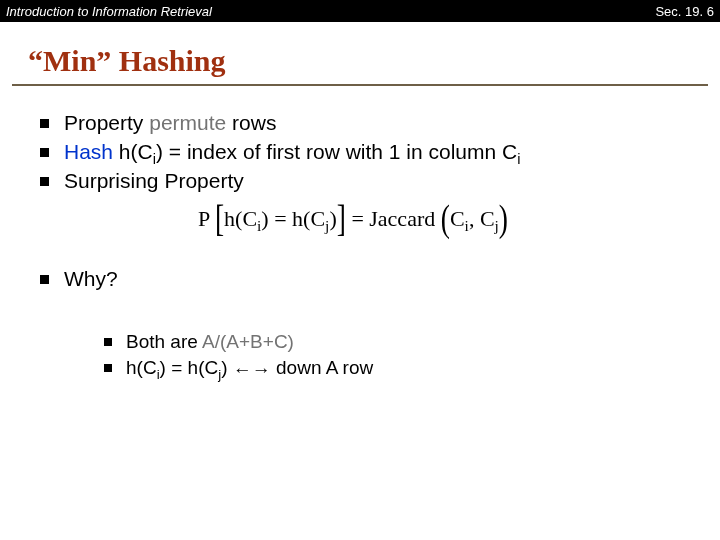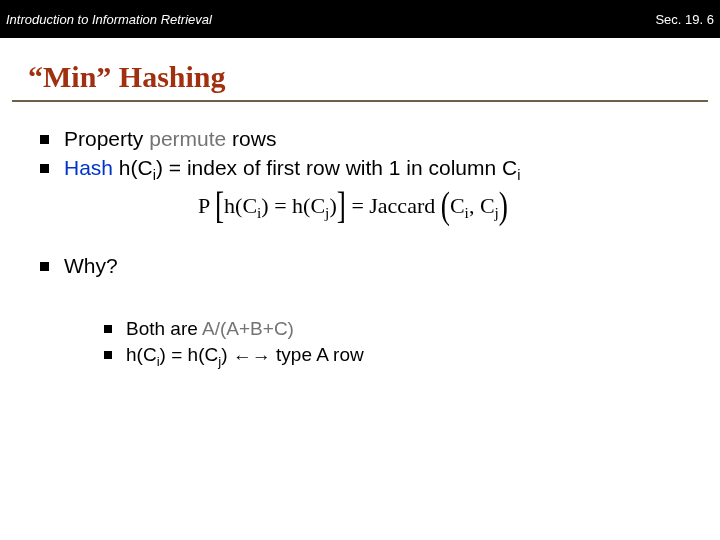--- a/index.html
+++ b/index.html
@@ -6,21 +6,21 @@
   body {
     width: 720px;
     height: 540px;
     background: #fff;
     font-family: Verdana, Geneva, sans-serif;
     overflow: hidden;
   }
   .topbar {
     background: #000;
     color: #fff;
-    height: 38px;
+    height: 22px;
     display: flex;
     justify-content: space-between;
     align-items: center;
     padding: 0 6px;
     font-size: 13px;
     font-style: italic;
   }
   .topbar .right { font-style: normal; }
   .title-wrap {
     padding: 22px 0 4px 28px;
@@ -105,20 +105,23 @@
   <ul class="bullets">
 
     <li>
       <span>Property </span><span class="red">permute</span><span> rows</span>
     </li>
 
     <li>
       <span class="blue">Hash</span><span> h(C</span><sub>i</sub><span>) = index of first row with 1 in column C</span><sub>i</sub>
     </li>
 
+    <li>
+      <span>Surprising Property</span>
+    </li>
   </ul>
 
   <div class="formula">
     <span>P</span>
     <span class="big-br">[</span><span>h(C</span><sub>i</sub><span>) = h(C</span><sub>j</sub><span>)</span><span class="big-br">]</span>
     <span>= Jaccard</span>
     <span class="big-br">(</span><span>C</span><sub>i</sub><span>, C</span><sub>j</sub><span class="big-br">)</span>
   </div>
 
   <div class="gap"></div>
@@ -126,19 +129,19 @@
   <ul class="bullets">
     <li>
       <span>Why?</span>
 
       <div class="sub">
         <ul class="sub-bullets">
           <li>
             <span>Both are </span><span class="red">A/(A+B+C)</span>
           </li>
           <li>
-            <span>h(C</span><sub>i</sub><span>) = h(C</span><sub>j</sub><span>) ←→ type A row</span>
+            <span>h(C</span><sub>i</sub><span>) = h(C</span><sub>j</sub><span>) ←→ down A row</span>
           </li>
         </ul>
       </div>
     </li>
   </ul>
 </div>
 
 </body></html>

